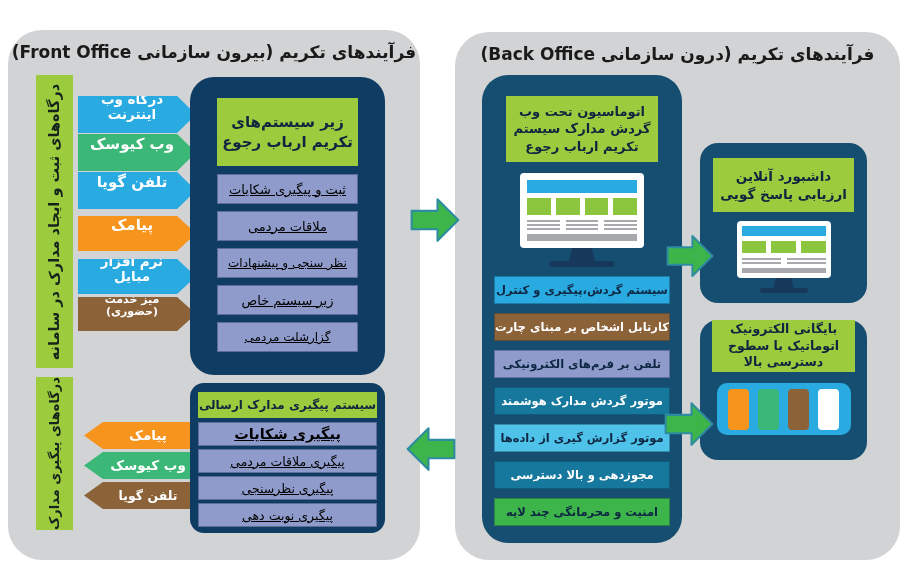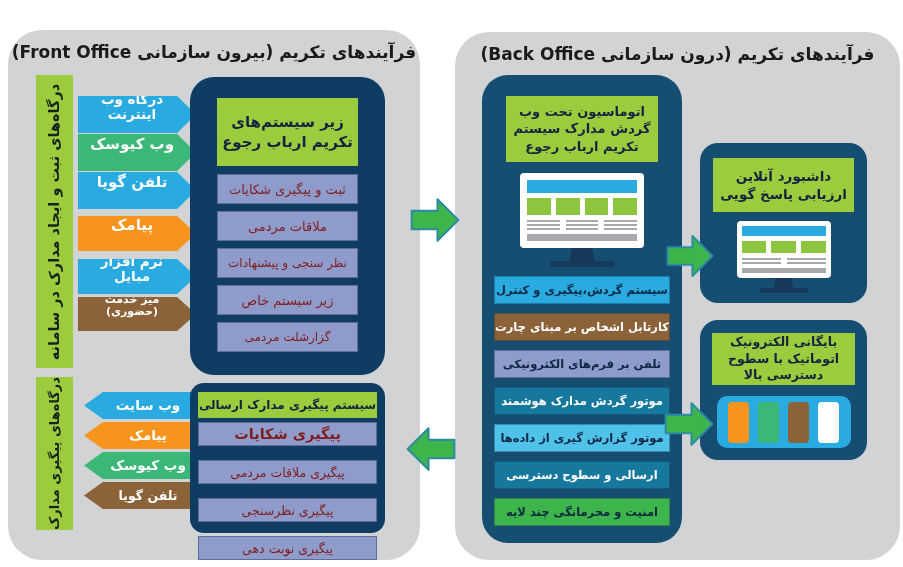--- a/index.html
+++ b/index.html
@@ -22,37 +22,37 @@
        color:#fff;font-weight:700;font-size:13.5px;direction:rtl;text-align:center;line-height:1.05;}
   .tagR{clip-path:polygon(0 0,84% 0,100% 50%,84% 100%,0 100%);padding:0 16px 16px 6px;box-sizing:border-box;}
   .tagL{left:76px;clip-path:polygon(16% 0,100% 0,100% 100%,16% 100%,0 50%);padding:0 6px 0 16px;box-sizing:border-box;}
   
   .dark{position:absolute;background:#0E3C63;border-radius:24px;box-sizing:border-box;}
   #box-top{left:182px;top:47px;width:195px;height:298px;padding:21px 27px 0;}
   #box-bottom{left:182px;top:353px;width:195px;height:150px;border-radius:14px;padding:9px 8px 0;}
   .ghead{background:#9CCB3D;color:#12243f;font-weight:700;display:flex;align-items:center;
          justify-content:center;text-align:center;direction:rtl;line-height:1.35;}
   #subs-head{height:68px;font-size:15px;margin-bottom:8px;}
-  .pitem{background:#8F9CCB;border:1px solid rgba(19,38,76,.4);color:#7f1d1d;height:30px;
+  .pitem{background:#8F9CCB;border:1px solid rgba(19,38,76,.4);color:#000000;height:30px;
          display:flex;align-items:center;justify-content:center;font-size:13px;margin-bottom:7px;
-         direction:rtl;text-align:center;box-sizing:border-box;}
+         direction:rtl;text-align:center;box-sizing:border-box;text-decoration:underline;}
   #box-bottom .ghead{height:26px;font-size:12px;margin-bottom:4px;}
-  #box-bottom .pitem{height:24px;margin-bottom:14px;font-size:12.5px;}
+  #box-bottom .pitem{height:24px;margin-bottom:3px;font-size:12.5px;}
   #box-bottom .pitem.first{font-weight:700;font-size:14.5px;}
   
   .teal{position:absolute;background:#154E70;border-radius:26px;box-sizing:border-box;}
   #box-main{left:27px;top:43px;width:200px;height:468px;padding:21px 12px 0;}
   #auto-head{width:152px;height:66px;font-size:13px;margin:0 auto;}
   .aitem{height:28px;margin-top:9px;display:flex;align-items:center;justify-content:center;
          font-size:11.5px;font-weight:700;color:#0e2742;direction:rtl;text-align:left;
          border:1px solid rgba(10,35,60,.35);box-sizing:border-box;}
   .aitem.lt{color:#ffffff;}
   #box-dash{left:245px;top:111px;width:167px;height:160px;border-radius:18px;padding:15px 13px 12px;}
   #dash-head{height:54px;font-size:13.5px;}
-  #box-archive{left:245px;top:288px;width:167px;height:140px;border-radius:18px;padding:13px 12px 0;}
+  #box-archive{left:245px;top:288px;width:167px;height:140px;border-radius:18px;padding:0 12px 0;}
   #arch-head{height:52px;font-size:12.5px;}
   
   .monitor{display:flex;flex-direction:column;align-items:center;}
   .m-bezel{background:#fff;border-radius:4px;padding:7px;width:100%;box-sizing:border-box;}
   .m-banner{height:13px;background:#29ABE2;}
   .m-tiles{display:flex;gap:5px;margin-top:5px;}
   .m-tiles i{flex:1;height:17px;background:#8CC63F;}
   .m-cols{display:flex;gap:6px;margin-top:5px;}
   .m-col{flex:1;display:flex;flex-direction:column;gap:2px;}
   .m-col i{height:2px;background:#A7A9AC;}
@@ -111,23 +111,20 @@
       <div class="pitem">ملاقات مردمی</div>
       <div class="pitem" style="font-size:12px;">نظر سنجی و پیشنهادات</div>
       <div class="pitem">زیر سیستم خاص</div>
       <div class="pitem" style="font-size:12px;">گزارشلت مردمی</div>
     </div>
 
     <div class="vbar" id="vbar-bottom">
       <span>درگاه‌های پیگیری مدارک</span>
     </div>
 
-    <div class="tag tagL" style="top: 362px; height: 27px; background: rgb(41, 171, 226);">
-        <span>وب سایت</span>
-      </div>
     <div class="tag tagL" style="top: 392px; height: 27px; background: rgb(247, 148, 30);">
         <span>پیامک</span>
       </div>
     <div class="tag tagL" style="top: 422px; height: 27px; background: rgb(59, 184, 120);">
         <span>وب کیوسک</span>
       </div>
     <div class="tag tagL" style="top: 452px; height: 27px; font-size: 12.5px; background: rgb(140, 98, 57);">
         <span>تلفن گویا</span>
       </div>
 
@@ -176,21 +173,21 @@
         </div>
         <div class="m-neck"></div>
         <div class="m-base"></div>
       </div>
 
       <div class="aitem" style="background: rgb(41, 171, 226);">سیستم گردش،پیگیری و کنترل</div>
       <div class="aitem lt" style="background: rgb(140, 98, 57);">کارتابل اشخاص بر مبنای چارت</div>
       <div class="aitem" style="background: rgb(143, 156, 203);">تلفن بر فرم‌های الکترونیکی</div>
       <div class="aitem lt" style="background: rgb(23, 120, 157);">موتور گردش مدارک هوشمند</div>
       <div class="aitem" style="background: rgb(79, 194, 233);">موتور گزارش گیری از داده‌ها</div>
-      <div class="aitem lt" style="background: rgb(23, 120, 157);">ارسالی و سطوح دسترسی</div>
+      <div class="aitem lt" style="background: rgb(23, 120, 157);">مجوزدهی و بالا دسترسی</div>
       <div class="aitem" style="background: rgb(61, 181, 74);">امنیت و محرمانگی چند لایه</div>
     </div>
 
     <div class="teal" id="box-dash">
       <div class="ghead" id="dash-head" style="background: rgb(156, 203, 61);">داشبورد آنلاین ارزیابی پاسخ گویی</div>
       <div class="monitor" id="mon-dash">
         <div class="m-bezel">
           <div class="m-banner"></div>
           <div class="m-tiles">
               <i></i>

